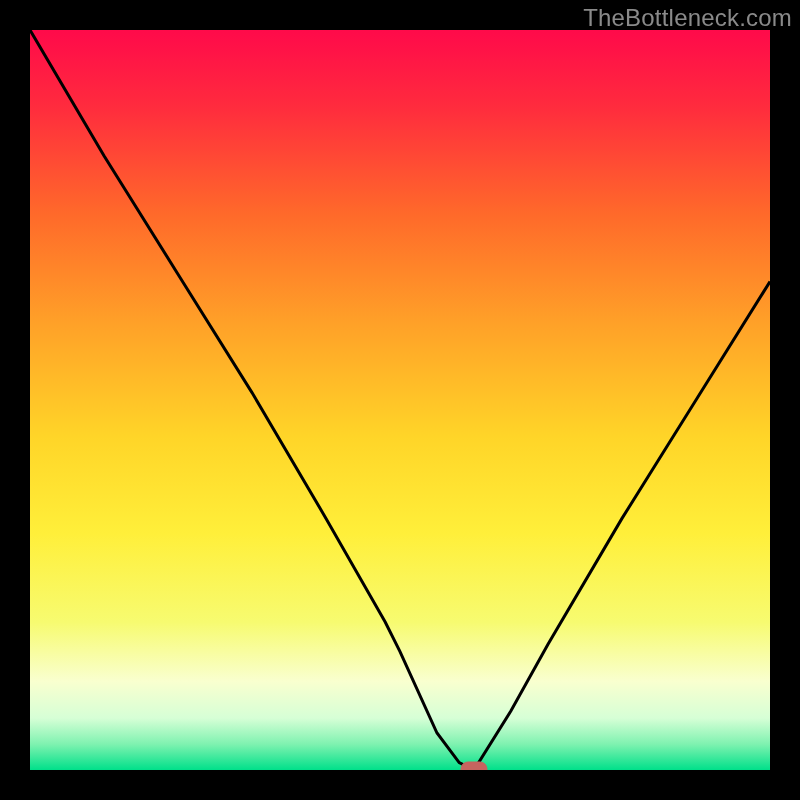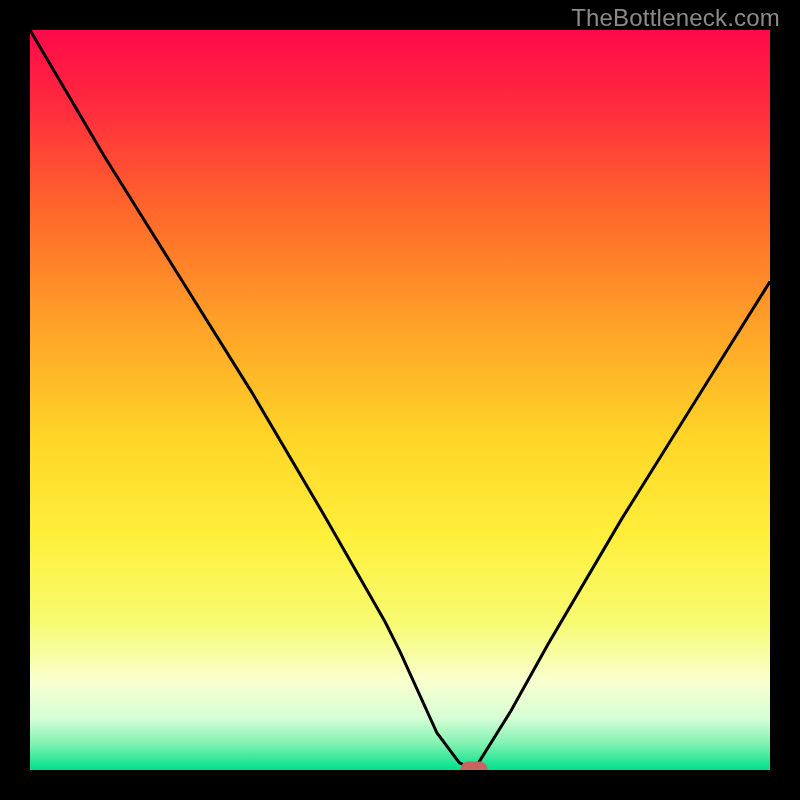--- a/index.html
+++ b/index.html
@@ -23,21 +23,21 @@
     position: absolute;
     top: 30px;
     left: 30px;
     width: 740px;
     height: 740px;
     overflow: hidden;
   }
   .watermark {
     position: absolute;
     top: 4px;
-    right: 20px;
+    right: 8px;
     color: #8a8a8a;
     font-size: 24px;
     font-weight: 500;
     letter-spacing: 0.2px;
     z-index: 10;
   }
   svg {
     display: block;
     width: 740px;
     height: 740px;

